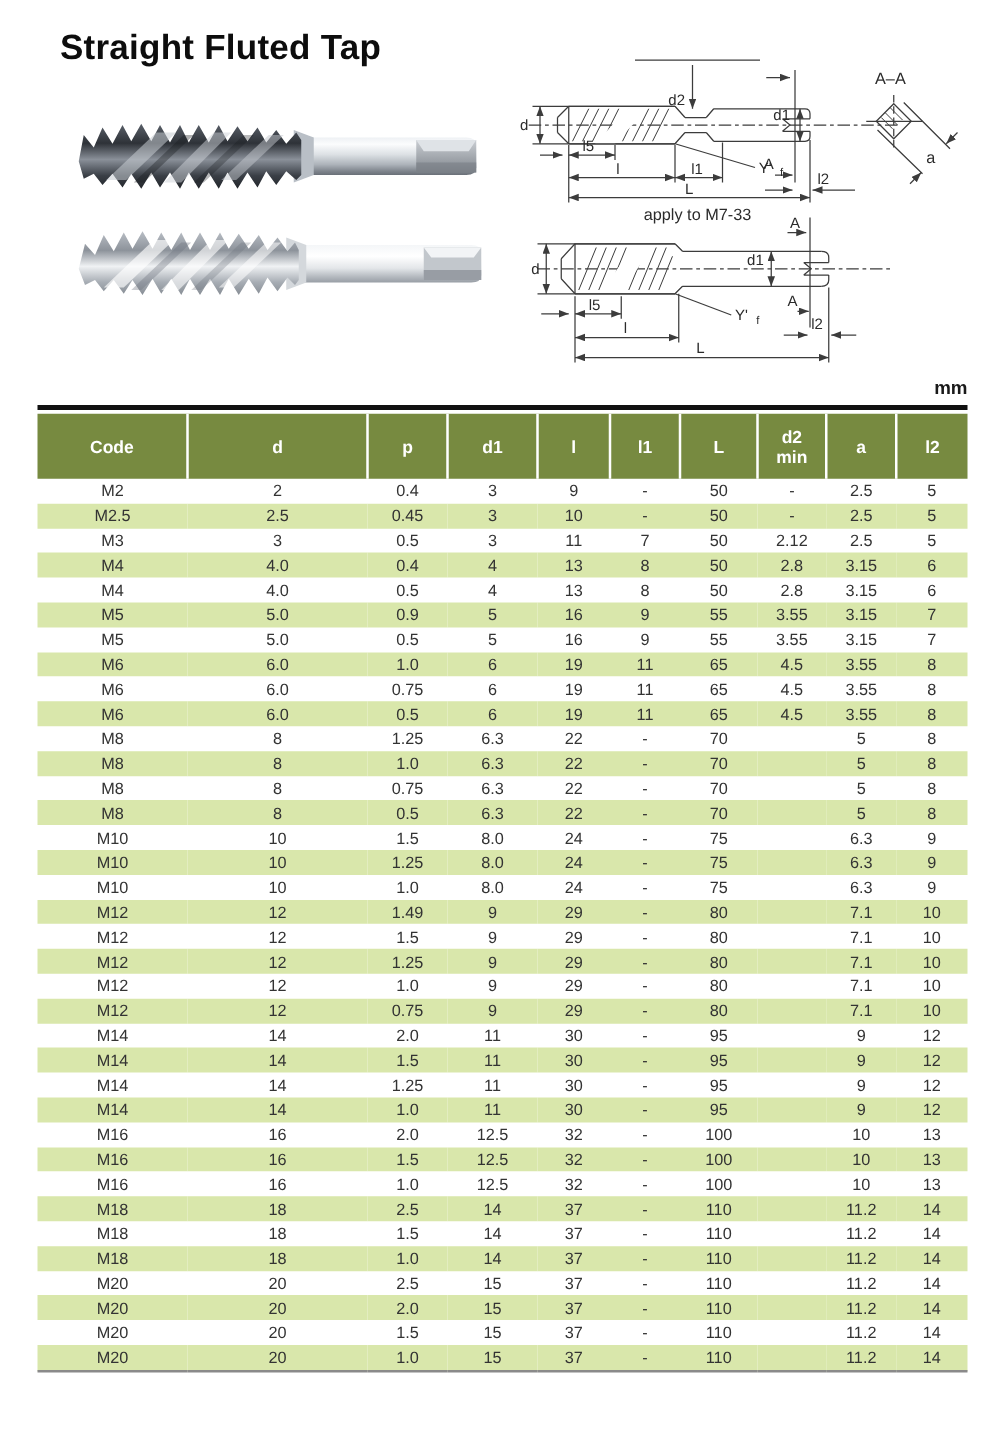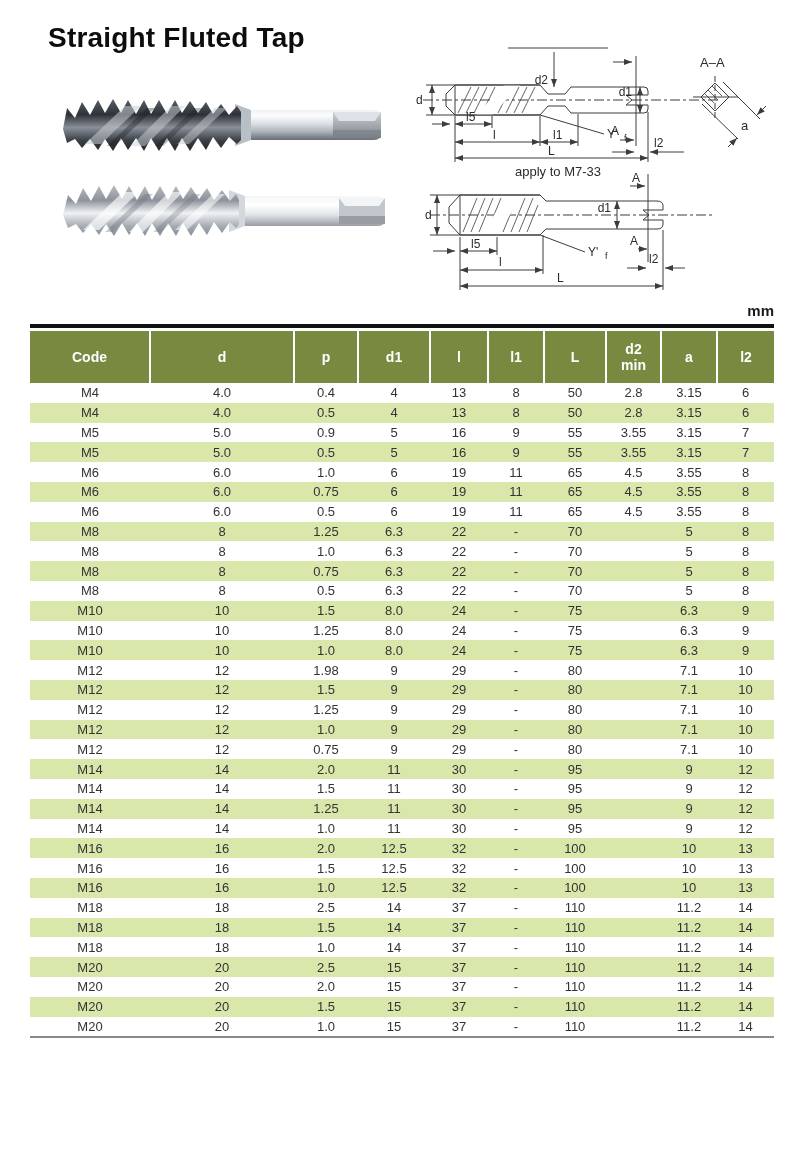--- a/index.html
+++ b/index.html
@@ -233,20 +233,56 @@
         <th>l1</th>
         <th>L</th>
         <th>d2
 min</th>
         <th>a</th>
         <th>l2</th>
       </tr>
   </thead>
   <tbody id="table-body">
       <tr>
+        <td>M2</td>
+        <td>2</td>
+        <td>0.4</td>
+        <td>3</td>
+        <td>9</td>
+        <td>-</td>
+        <td>50</td>
+        <td>-</td>
+        <td>2.5</td>
+        <td>5</td>
+      </tr>
+      <tr>
+        <td>M2.5</td>
+        <td>2.5</td>
+        <td>0.45</td>
+        <td>3</td>
+        <td>10</td>
+        <td>-</td>
+        <td>50</td>
+        <td>-</td>
+        <td>2.5</td>
+        <td>5</td>
+      </tr>
+      <tr>
+        <td>M3</td>
+        <td>3</td>
+        <td>0.5</td>
+        <td>3</td>
+        <td>11</td>
+        <td>7</td>
+        <td>50</td>
+        <td>2.12</td>
+        <td>2.5</td>
+        <td>5</td>
+      </tr>
+      <tr>
         <td>M4</td>
         <td>4.0</td>
         <td>0.4</td>
         <td>4</td>
         <td>13</td>
         <td>8</td>
         <td>50</td>
         <td>2.8</td>
         <td>3.15</td>
         <td>6</td>
@@ -403,21 +439,21 @@
         <td>24</td>
         <td>-</td>
         <td>75</td>
         <td></td>
         <td>6.3</td>
         <td>9</td>
       </tr>
       <tr>
         <td>M12</td>
         <td>12</td>
-        <td>1.98</td>
+        <td>1.49</td>
         <td>9</td>
         <td>29</td>
         <td>-</td>
         <td>80</td>
         <td></td>
         <td>7.1</td>
         <td>10</td>
       </tr>
       <tr>
         <td>M12</td>

